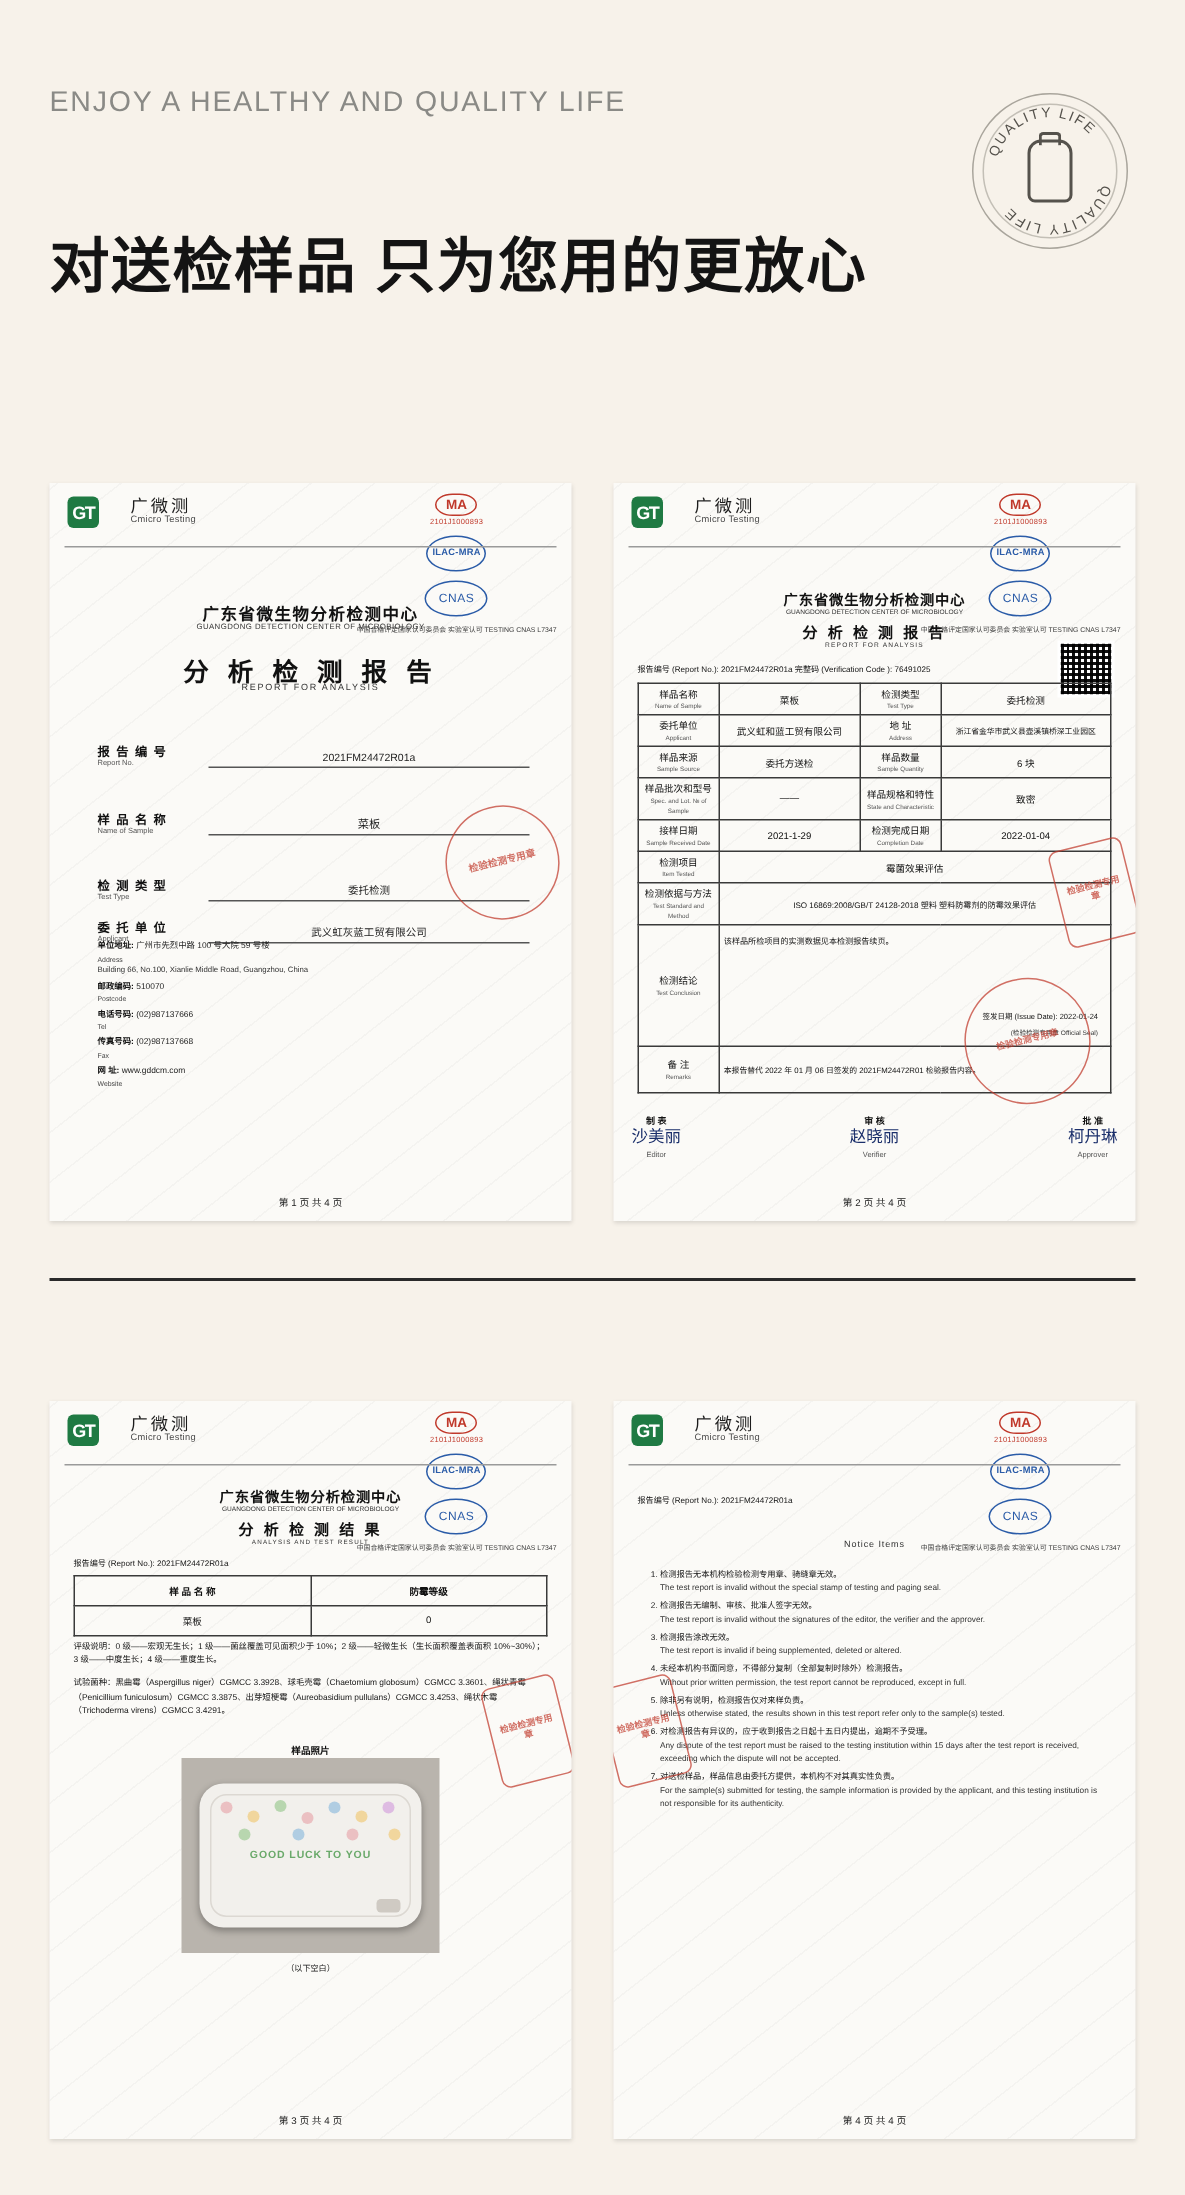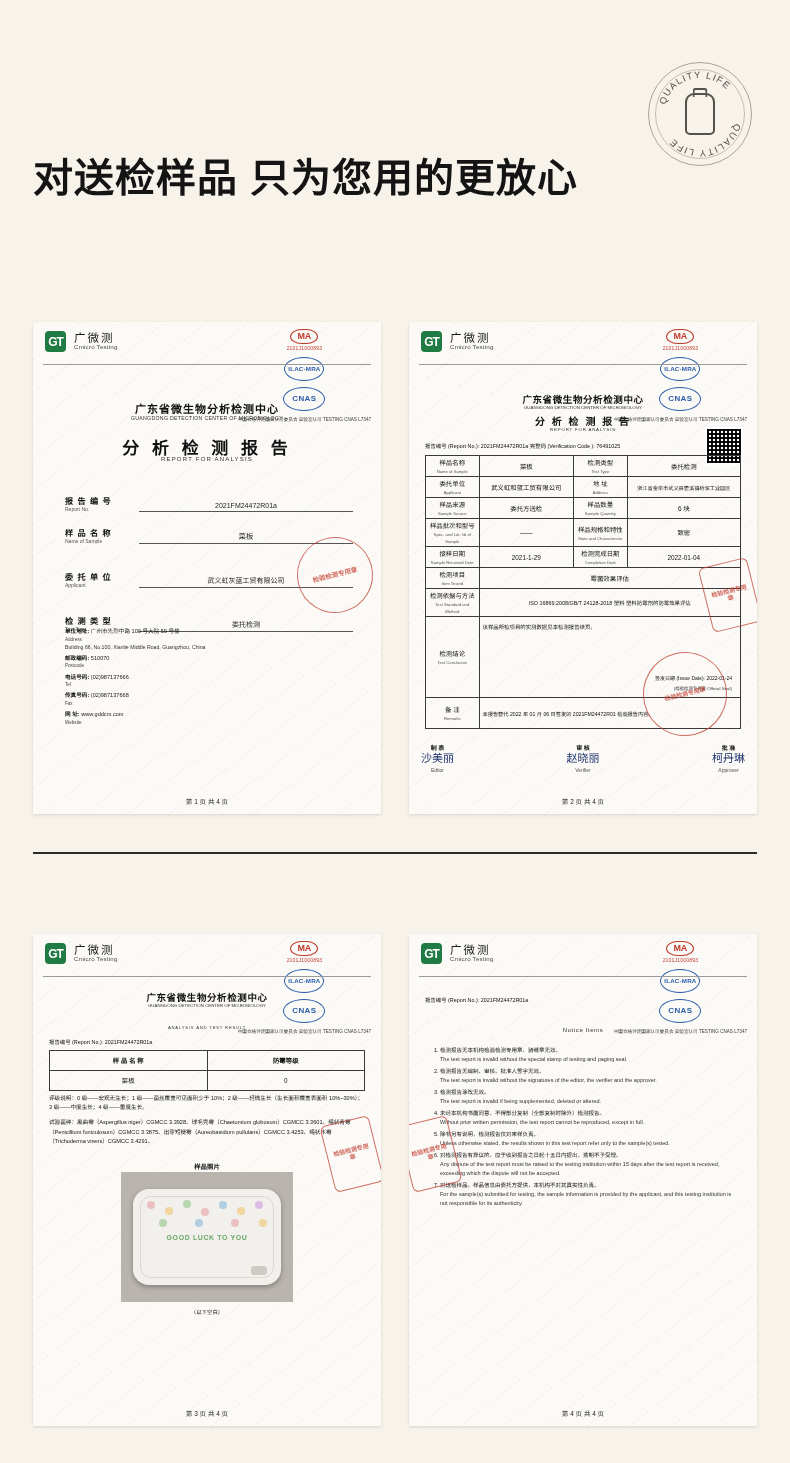--- a/index.html
+++ b/index.html
@@ -51,21 +51,21 @@
     box-shadow:0 1px 3px rgba(0,0,0,.13);
     overflow:hidden;
   }
   .wm{
     position:absolute;inset:0;
     background:repeating-linear-gradient(-38deg, rgba(0,0,0,0.028) 0 1px, rgba(0,0,0,0) 1px 26px);
     pointer-events:none;
   }
   
   .cert-head{position:absolute;left:0;right:0;top:0;height:40px;}
-  .gt-logo{position:absolute;left:12px;top:9px;display:flex;align-items:center;gap:8px;justify-content:flex-end;}
+  .gt-logo{position:absolute;left:12px;top:9px;display:flex;align-items:center;gap:21px;justify-content:flex-end;}
   .gt-badge{
     width:21px;height:21px;border-radius:4px;background:#1f7a43;color:#fff;
     font-size:12px;font-weight:bold;display:flex;align-items:center;justify-content:center;
     letter-spacing:-1px;
   }
   .gt-txt{line-height:1.05;}
   .gt-cn{font-size:11.5px;font-weight:normal;color:#1c1c1c;letter-spacing:2px;}
   .gt-en{font-size:6.2px;color:#4a4a4a;letter-spacing:.2px;}
   .cert-marks{position:absolute;right:10px;top:7px;display:flex;align-items:center;gap:6px;flex-direction:column;}
   .mk{display:flex;flex-direction:column;align-items:center;line-height:1;}
@@ -75,21 +75,21 @@
   }
   .mk-sub{font-size:5px;color:#c0392b;margin-top:1.5px;letter-spacing:.2px;}
   .mk-oval{
     border:1.1px solid #2b5ca8;color:#2b5ca8;border-radius:50%;
     width:38px;height:22px;display:flex;align-items:center;justify-content:center;
     font-size:6.2px;font-weight:bold;letter-spacing:.2px;
   }
   .mk-cnas{
     border:1.1px solid #2b5ca8;color:#2b5ca8;border-radius:50%;
     width:40px;height:22px;display:flex;align-items:center;justify-content:center;
-    font-size:8px;font-weight:bold;letter-spacing:.4px;
+    font-size:8px;font-weight:normal;letter-spacing:.4px;
   }
   .mk-cn{font-size:4.6px;color:#3a3a3a;line-height:1.35;text-align:left;}
   .rule{position:absolute;left:10px;right:10px;height:1px;background:#9a9a9a;}
 
   .c-title{text-align:center;font-weight:bold;color:#111;}
   .c-sub{text-align:center;color:#333;}
 
   .fld-label{font-weight:bold;color:#111;}
   .fld-en{color:#555;}
   .fld-line{border-bottom:1px solid #555;}
@@ -145,20 +145,21 @@
   .qr{position:absolute;background:
       repeating-linear-gradient(0deg,#111 0 2px,#fff 2px 4px),
       repeating-linear-gradient(90deg,#111 0 2px,rgba(255,255,255,0) 2px 4px);
       background-blend-mode:multiply;border:2px solid #fff;}
 </style>
 </head>
 <body>
 
 <div class="page">
 
+  <div class="top-tagline">ENJOY A HEALTHY AND QUALITY LIFE</div>
 
   <div class="seal">
     <div class="ring"></div>
     <div class="ring2"></div>
     <div class="bottle"></div>
     <svg width="104" height="104" viewBox="0 0 104 104">
       <defs>
         <path id="arcTop" d="M 16,52 A 36,36 0 0 1 88,52"></path>
         <path id="arcBot" d="M 88,52 A 36,36 0 0 1 16,52"></path>
       </defs>
@@ -193,47 +194,47 @@
     </div>
     <div class="rule" style="top:42px;"></div>
 
     <div class="c-title" style="position:absolute;left:0;right:0;top:78px;font-size:11px;letter-spacing:1px;">广东省微生物分析检测中心</div>
     <div class="c-sub" style="position:absolute;left:0;right:0;top:93px;font-size:5.2px;letter-spacing:.3px;">GUANGDONG  DETECTION  CENTER  OF  MICROBIOLOGY</div>
 
     <div class="c-title" style="position:absolute;left:0;right:0;top:112px;font-size:17px;letter-spacing:4px;">分 析 检 测 报 告</div>
     <div class="c-sub" style="position:absolute;left:0;right:0;top:134px;font-size:6px;letter-spacing:1.2px;">REPORT  FOR  ANALYSIS</div>
 
     <div style="position:absolute;left:32px;right:28px;top:172px;">
-      <div style="display:flex;align-items:flex-end;margin-bottom:14px;">
+      <div style="display:flex;align-items:flex-end;margin-bottom:27px;">
         <div style="width:74px;">
           <div class="fld-label" style="font-size:8.2px;letter-spacing:1px;">报 告 编 号</div>
           <div class="fld-en" style="font-size:5px;">Report No.</div>
         </div>
         <div class="fld-line" style="flex:1;text-align:center;font-size:7px;padding-bottom:2px;">2021FM24472R01a</div>
       </div>
       <div style="display:flex;align-items:flex-end;margin-bottom:26px;">
         <div style="width:74px;">
           <div class="fld-label" style="font-size:8.2px;letter-spacing:1px;">样 品 名 称</div>
           <div class="fld-en" style="font-size:5px;">Name of Sample</div>
         </div>
         <div class="fld-line" style="flex:1;text-align:center;font-size:7.5px;padding-bottom:2px;">菜板</div>
       </div>
+      <div style="display:flex;align-items:flex-end;margin-bottom:10px;">
+        <div style="width:74px;">
+          <div class="fld-label" style="font-size:8.2px;letter-spacing:1px;">检 测 类 型</div>
+          <div class="fld-en" style="font-size:5px;">Test Type</div>
+        </div>
+        <div class="fld-line" style="flex:1;text-align:center;font-size:7px;padding-bottom:2px;">委托检测</div>
+      </div>
       <div style="display:flex;align-items:flex-end;margin-bottom:26px;">
         <div style="width:74px;">
           <div class="fld-label" style="font-size:8.2px;letter-spacing:1px;">委 托 单 位</div>
           <div class="fld-en" style="font-size:5px;">Applicant</div>
         </div>
         <div class="fld-line" style="flex:1;text-align:center;font-size:7px;padding-bottom:2px;">武义虹灰蓝工贸有限公司</div>
-      </div>
-      <div style="display:flex;align-items:flex-end;margin-bottom:10px;">
-        <div style="width:74px;">
-          <div class="fld-label" style="font-size:8.2px;letter-spacing:1px;">检 测 类 型</div>
-          <div class="fld-en" style="font-size:5px;">Test Type</div>
-        </div>
-        <div class="fld-line" style="flex:1;text-align:center;font-size:7px;padding-bottom:2px;">委托检测</div>
       </div>
     </div>
 
     <div style="position:absolute;left:32px;right:20px;top:305px;line-height:1.55;">
       <div style="font-size:5.6px;"><span class="fld-label">单位地址:</span> <span>广州市先烈中路 100 号大院 59 号楼</span></div>
       <div style="font-size:4.6px;color:#444;"><span>Address</span></div>
       <div style="font-size:5.2px;color:#333;">Building 66, No.100, Xianlie Middle Road, Guangzhou, China</div>
       <div style="font-size:5.6px;margin-top:3px;"><span class="fld-label">邮政编码:</span> <span>510070</span></div>
       <div style="font-size:4.6px;color:#444;">Postcode</div>
       <div style="font-size:5.6px;margin-top:3px;"><span class="fld-label">电话号码:</span> <span>(02)987137666</span></div>
@@ -383,20 +384,21 @@
         </div>
         <div class="mk-oval">ILAC-MRA</div>
         <div class="mk-cnas">CNAS</div>
         <div class="mk-cn">中国合格评定国家认可委员会 实验室认可 TESTING CNAS L7347</div>
       </div>
     </div>
     <div class="rule" style="top:42px;"></div>
 
     <div class="c-title" style="position:absolute;left:0;right:0;top:56px;font-size:9.5px;letter-spacing:.6px;">广东省微生物分析检测中心</div>
     <div class="c-sub" style="position:absolute;left:0;right:0;top:69px;font-size:4.4px;">GUANGDONG  DETECTION  CENTER  OF  MICROBIOLOGY</div>
+    <div class="c-title" style="position:absolute;left:0;right:0;top:77px;font-size:10px;letter-spacing:2px;">分 析 检 测 结 果</div>
     <div class="c-sub" style="position:absolute;left:0;right:0;top:91px;font-size:4.2px;letter-spacing:.8px;">ANALYSIS AND TEST RESULT</div>
 
     <div style="position:absolute;left:16px;top:104px;font-size:5.4px;color:#111;">报告编号 (Report No.): 2021FM24472R01a</div>
 
     <div style="position:absolute;left:16px;right:16px;top:116px;">
       <table class="tb">
         <tbody>
             <tr>
           <td style="width:50%;height:15px;font-weight:bold;">样 品 名 称</td>
           <td style="width:50%;font-weight:bold;">防霉等级</td>

